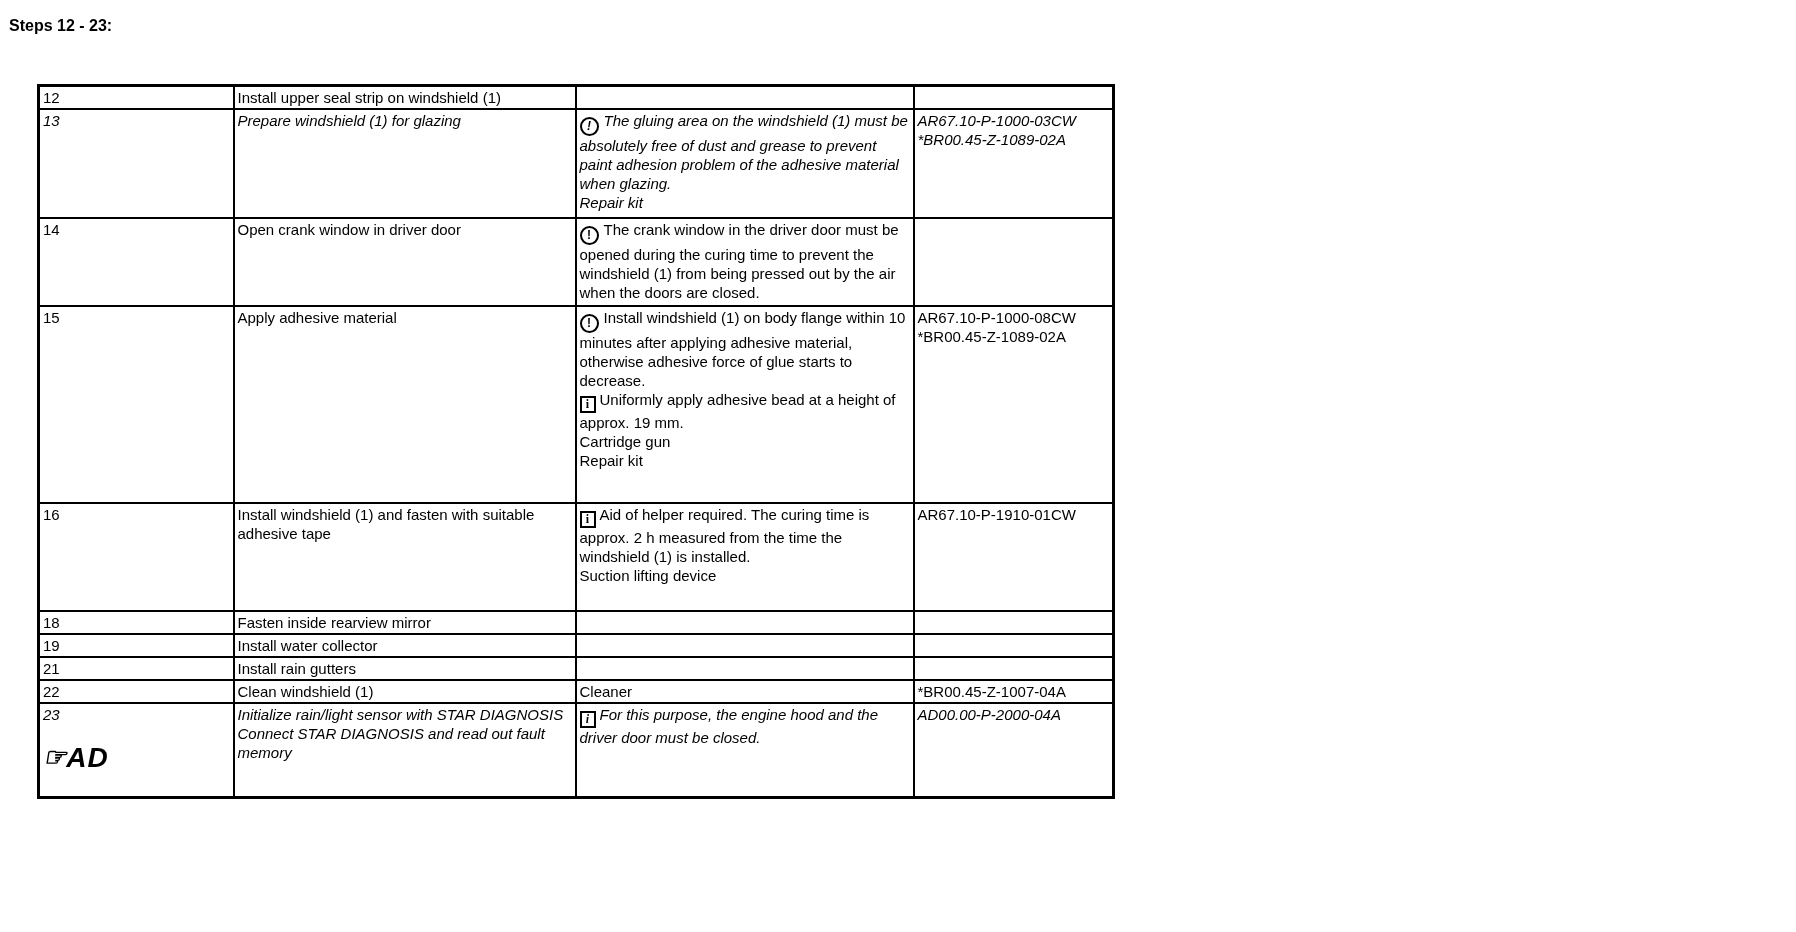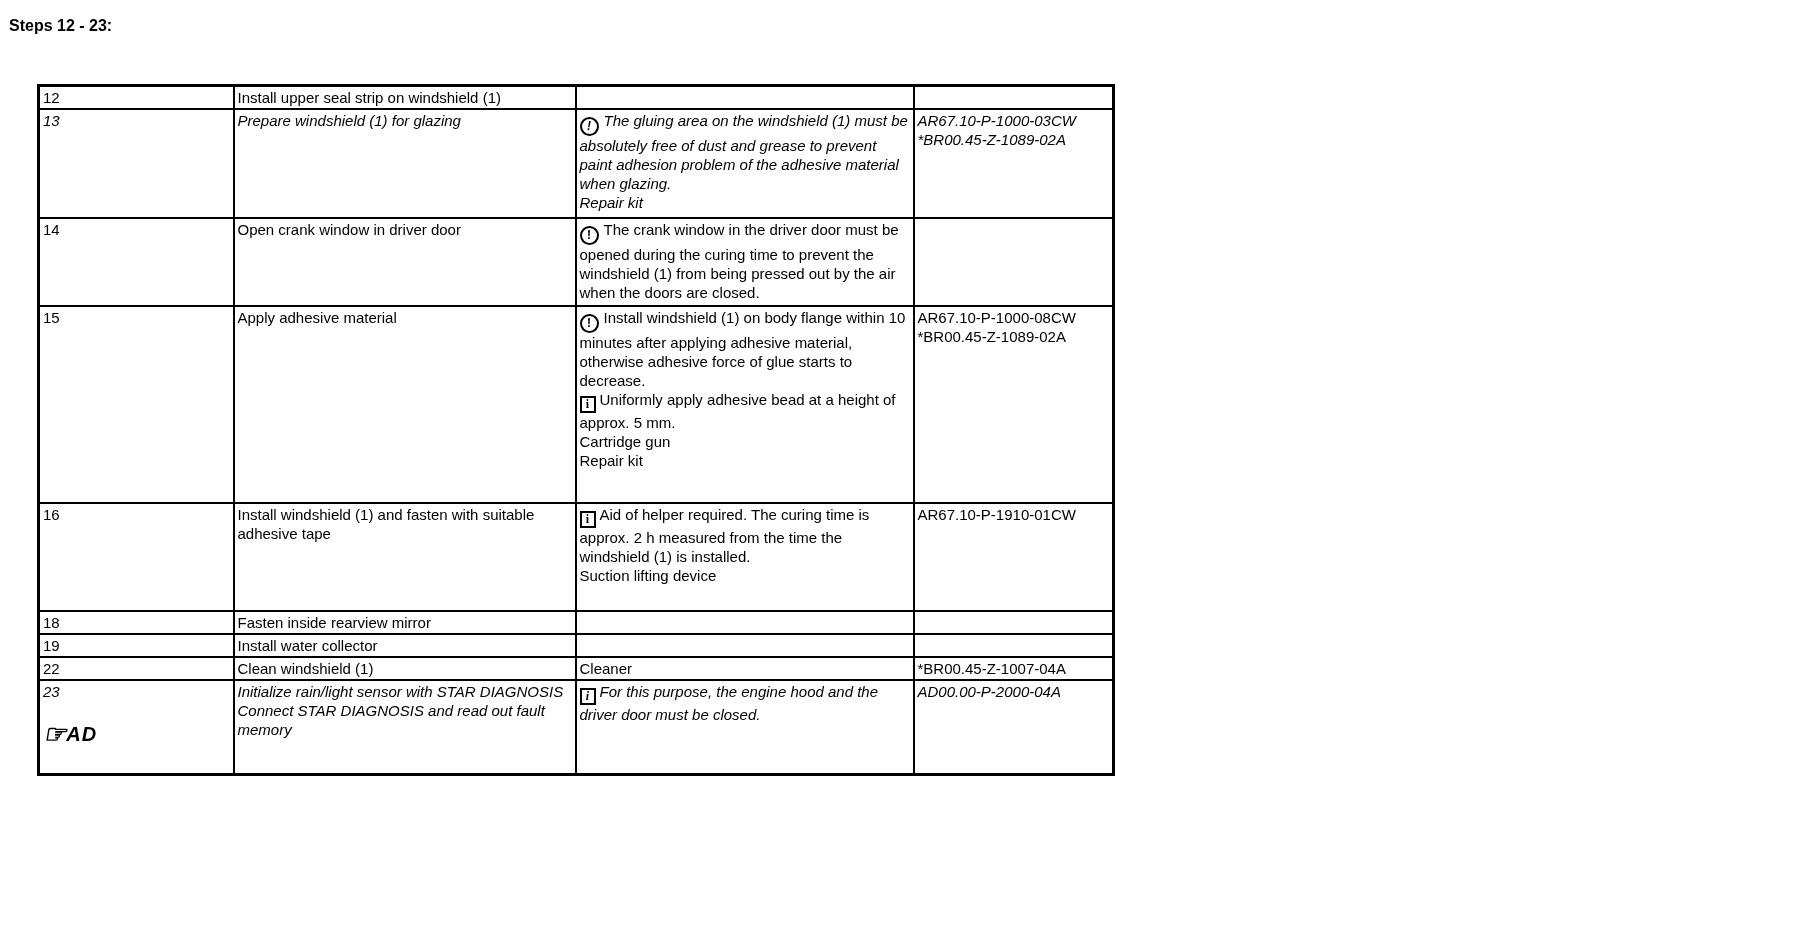--- a/index.html
+++ b/index.html
@@ -54,21 +54,21 @@
     border:2px solid #000;
     text-align:center; line-height:13px;
     font-weight:bold; font-size:12px;
     font-family:"Liberation Serif", serif;
     vertical-align:-3px; margin-right:4px;
   }
   .pointer-line {
     margin-top:22px; display:flex; align-items:center;
   }
   .icon-hand { font-size:26px; line-height:22px; font-weight:bold; }
-  .ad-label  { font-size:20px; font-weight:bold; letter-spacing:1px; }
+  .ad-label  { font-size:28px; font-weight:bold; letter-spacing:1px; }
 </style>
 </head>
 <body>
 
 <div class="page-title">Steps 12 - 23:</div>
 
 <table class="steps">
   <colgroup>
     <col class="c1">
       <col class="c2">
@@ -149,21 +149,21 @@
           </div>
         </td>
     <td>
           <div class="cell">
             <p class="para">Apply adhesive material</p>
           </div>
         </td>
     <td>
       <div class="cell">
         <p class="para"><span class="icon-attn">!</span><span>Install windshield (1) on body flange within 10 minutes after applying adhesive material, otherwise adhesive force of glue starts to decrease.</span></p>
-        <p class="para"><span class="icon-info">i</span><span>Uniformly apply adhesive bead at a height of approx. 5 mm.</span></p>
+        <p class="para"><span class="icon-info">i</span><span>Uniformly apply adhesive bead at a height of approx. 19 mm.</span></p>
         <p class="para">Cartridge gun</p>
         <p class="para push-bottom">Repair kit</p>
       </div>
     </td>
     <td>
       <div class="cell">
         <p class="para">AR67.10-P-1000-08CW</p>
         <p class="para push-bottom">*BR00.45-Z-1089-02A</p>
       </div>
     </td>
@@ -226,20 +226,38 @@
         </td>
     <td>
           <div class="cell"></div>
         </td>
     <td>
           <div class="cell"></div>
         </td>
   </tr>
 
 
+  <tr class="hS">
+    <td>
+          <div class="cell">
+            <p class="para">21</p>
+          </div>
+        </td>
+    <td>
+          <div class="cell">
+            <p class="para">Install rain gutters</p>
+          </div>
+        </td>
+    <td>
+          <div class="cell"></div>
+        </td>
+    <td>
+          <div class="cell"></div>
+        </td>
+  </tr>
 
   <tr class="hS">
     <td>
           <div class="cell">
             <p class="para">22</p>
           </div>
         </td>
     <td>
           <div class="cell">
             <p class="para">Clean windshield (1)</p>

